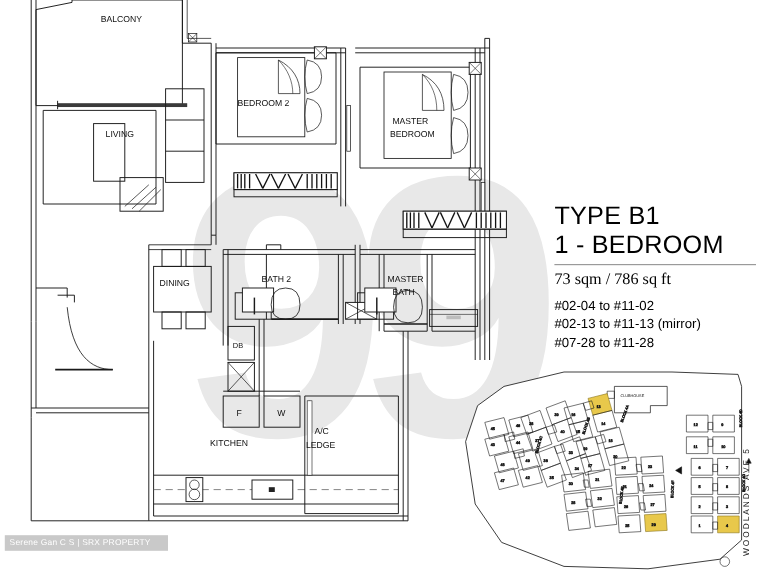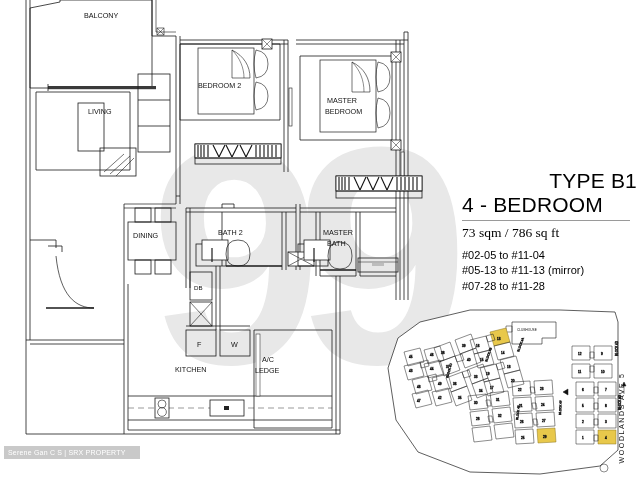--- a/index.html
+++ b/index.html
@@ -17,21 +17,21 @@
     font-family:"Liberation Sans", sans-serif;
     font-weight:700;color:#e8e8e8;letter-spacing:-26px;
     user-select:none;pointer-events:none;
     white-space:nowrap;
   }
   
   .titleblock{
     position:absolute;left:462px;top:170px;width:175px;
     color:#000;
   }
-  .t-type{font-size:21px;letter-spacing:0.2px;line-height:1.08;text-align:right;}
+  .t-type{font-size:21px;letter-spacing:0.2px;line-height:1.08;}
   .t-bed{font-size:21px;letter-spacing:0.2px;line-height:1.12;}
   .t-rule{border-top:1px solid #9a9a9a;margin:4px 0 4px 0;width:168px;}
   .t-area{font-size:13.5px;margin-top:1px;font-family:Liberation Serif, serif;}
   .t-units{font-size:11px;line-height:1.38;margin-top:7px;}
   
   .credit{
     position:absolute;left:4px;top:446px;width:132px;height:13px;
     background:#c9c9c9;color:#ffffff;font-size:7px;
     line-height:13px;padding-left:4px;letter-spacing:0.2px;
     white-space:nowrap;overflow:hidden;
@@ -463,25 +463,25 @@
       <circle cx="604" cy="468" r="4" stroke-width="0.5"></circle>
     </g>
 
     <text class="sp-club" x="517" y="331">CLUBHOUSE</text>
     <text class="sp-road" x="624" y="418" transform="rotate(-90 624 418)" text-anchor="middle">WOODLANDS AVE 5</text>
   </svg>
   </div>
 
   <div class="titleblock">
     <div class="t-type">TYPE B1</div>
-    <div class="t-bed">4 - BEDROOM</div>
+    <div class="t-bed">1 - BEDROOM</div>
     <div class="t-rule"></div>
     <div class="t-area">73 sqm / 786 sq ft</div>
     <div class="t-units">
-      <div>#02-05 to #11-04</div>
-      <div>#05-13 to #11-13 (mirror)</div>
+      <div>#02-04 to #11-02</div>
+      <div>#02-13 to #11-13 (mirror)</div>
       <div>#07-28 to #11-28</div>
     </div>
   </div>
 
   <div class="credit">Serene Gan C S | SRX PROPERTY</div>
 
 </div>
 
 </body></html>

